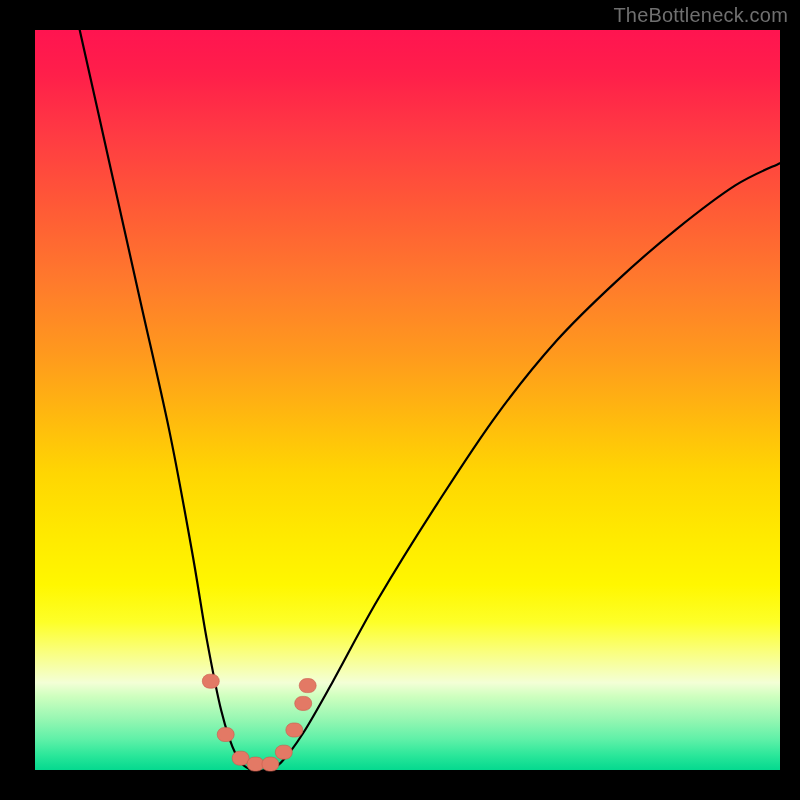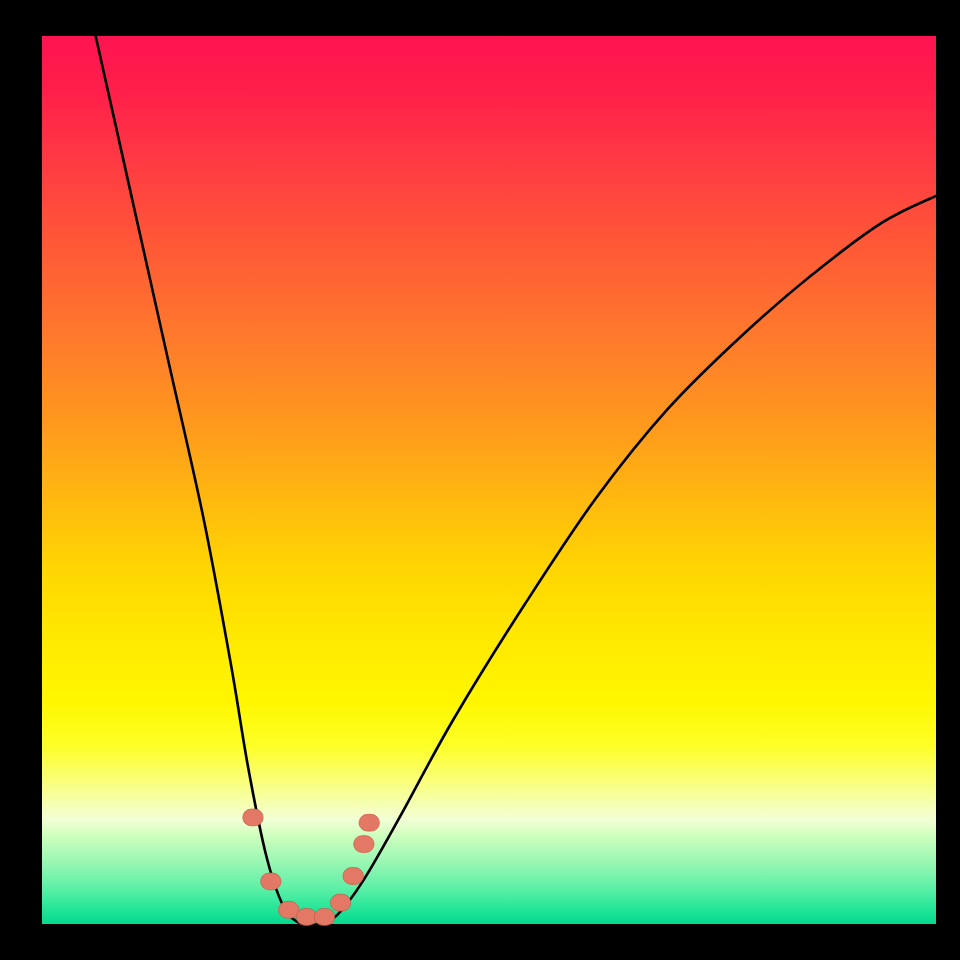--- a/index.html
+++ b/index.html
@@ -80,13 +80,14 @@
           <rect x="212.0" y="727.1" width="17" height="14" rx="7" ry="7" fill="#e37965" stroke="#c95b4c" stroke-width="0.6"></rect>
           <rect x="226.9" y="727.1" width="17" height="14" rx="7" ry="7" fill="#e37965" stroke="#c95b4c" stroke-width="0.6"></rect>
           <rect x="240.3" y="715.2" width="17" height="14" rx="7" ry="7" fill="#e37965" stroke="#c95b4c" stroke-width="0.6"></rect>
           <rect x="250.8" y="693.0" width="17" height="14" rx="7" ry="7" fill="#e37965" stroke="#c95b4c" stroke-width="0.6"></rect>
           <rect x="259.7" y="666.4" width="17" height="14" rx="7" ry="7" fill="#e37965" stroke="#c95b4c" stroke-width="0.6"></rect>
           <rect x="264.2" y="648.6" width="17" height="14" rx="7" ry="7" fill="#e37965" stroke="#c95b4c" stroke-width="0.6"></rect>
         </g>
     </svg>
   </div>
 
+  <div class="watermark">TheBottleneck.com</div>
 </div>
 
 </body></html>

